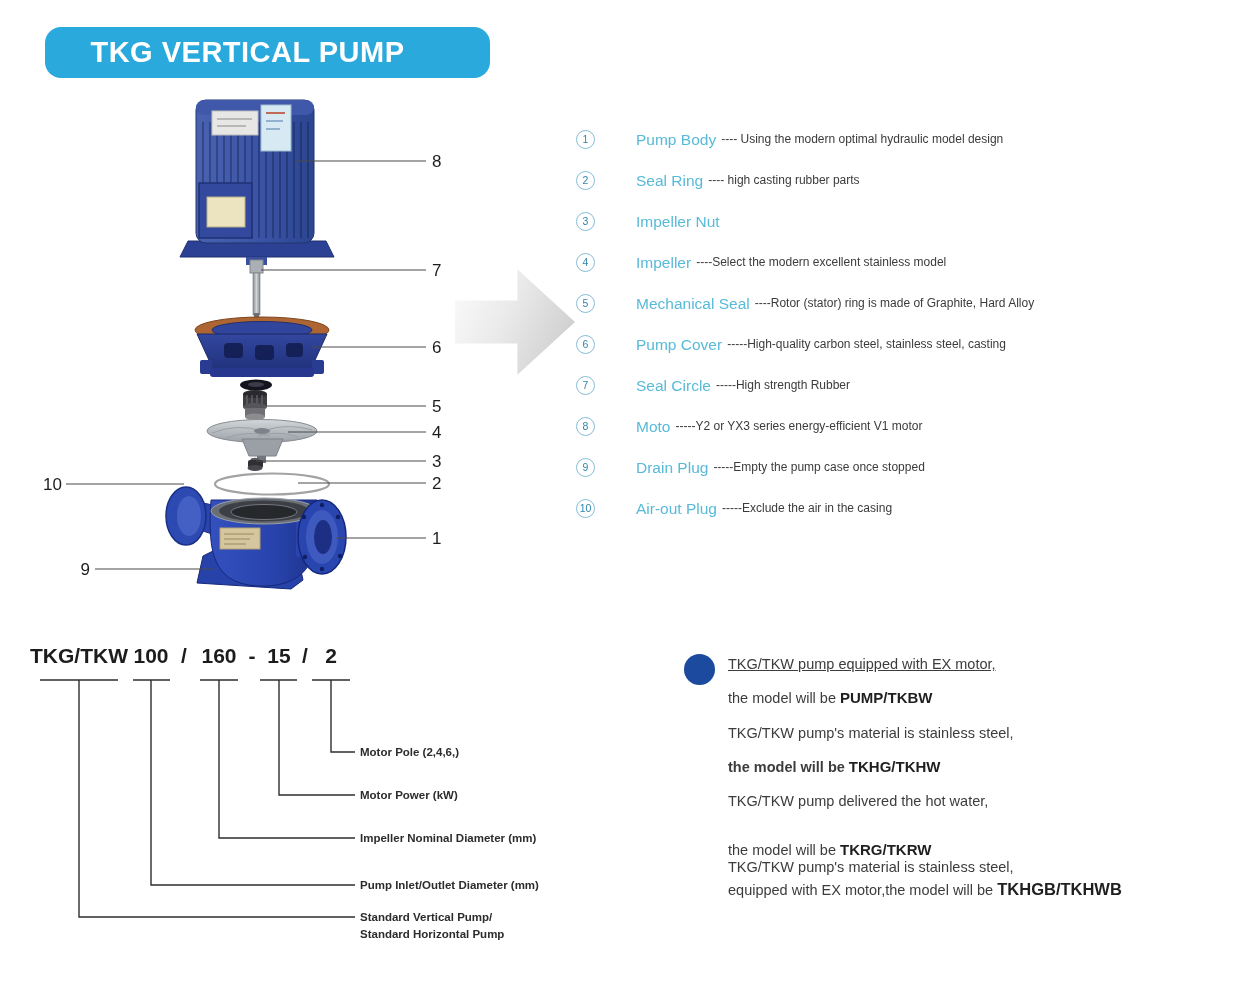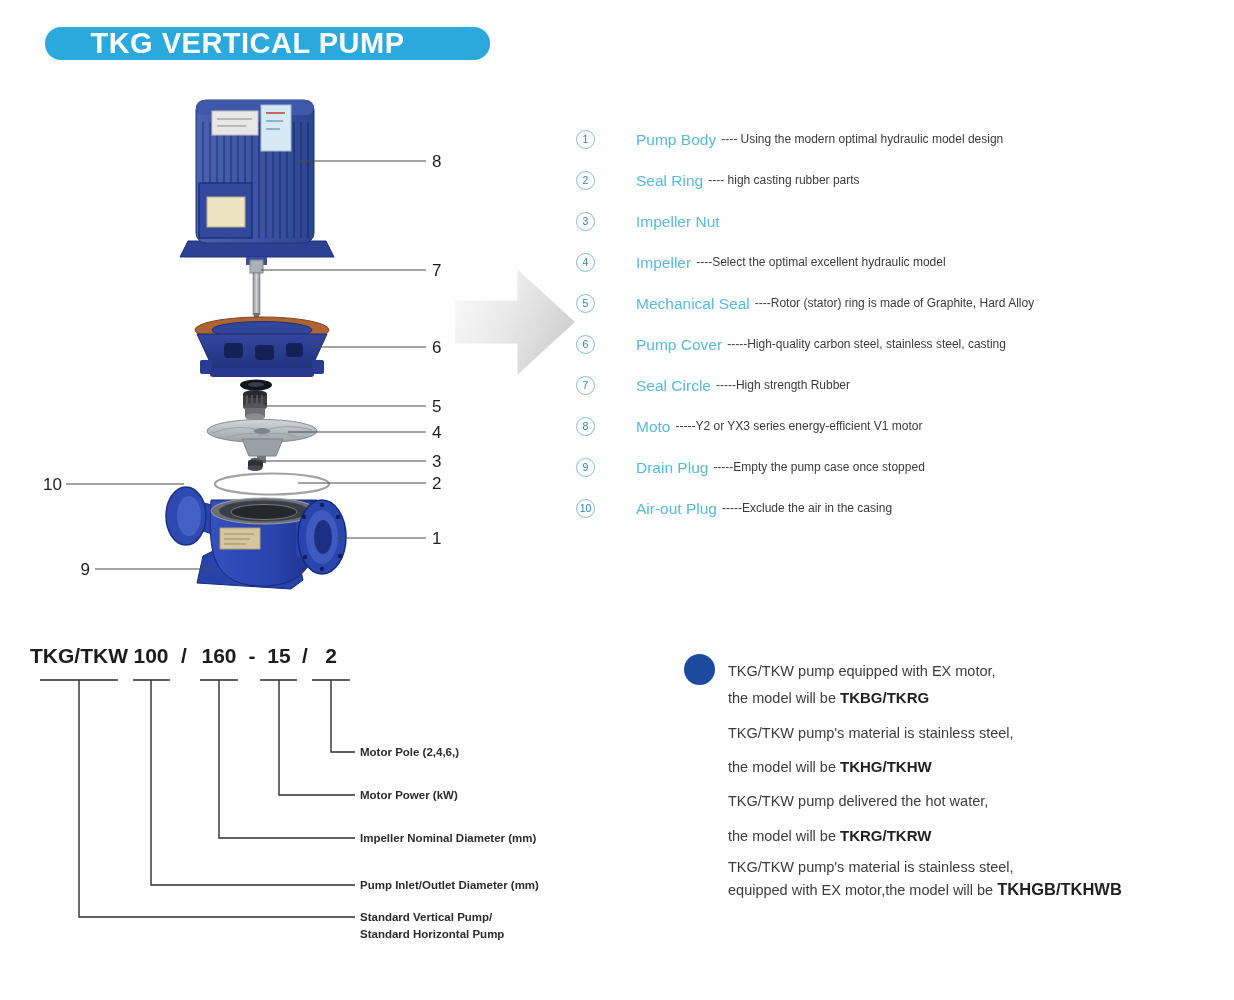--- a/index.html
+++ b/index.html
@@ -2,21 +2,21 @@
 <html><head>
 <meta charset="utf-8">
 <style>
   html,body{margin:0;padding:0;background:#fff;}
   .canvas{
     position:relative;width:1234px;height:1000px;background:#ffffff;
     font-family:"Liberation Sans",sans-serif;overflow:hidden;
   }
   
   .banner{
-    position:absolute;left:45px;top:27px;width:445px;height:33px;
+    position:absolute;left:45px;top:27px;width:445px;height:51px;
     background:#29a9dc;border-radius:16px;
     display:flex;align-items:center;justify-content:center;
     padding-right:40px;box-sizing:border-box;
   }
   .banner-title{
     color:#ffffff;font-size:29px;font-weight:bold;letter-spacing:.5px;
   }
   
   .pump-svg{position:absolute;left:20px;top:85px;}
   .pump-svg text{font-family:"Liberation Sans",sans-serif;}
@@ -43,26 +43,26 @@
   .model-seg{font-size:21px;font-weight:bold;fill:#1c1c1c;}
   .nomen-label{font-size:11.5px;fill:#2c2c2c;font-weight:600;}
   
   .note-bullet{
     position:absolute;left:684px;top:654px;width:31px;height:31px;
     border-radius:50%;background:#1b4a9e;
   }
   .notes{position:absolute;left:728px;top:650px;width:470px;}
   .note-line{position:absolute;left:0;font-size:14.5px;color:#3c3c3c;white-space:nowrap;}
   .note-line b{color:#1f1f1f;font-size:15px;}
-  .note-line:nth-child(1){top:12px;}
+  .note-line:nth-child(1){top:5px;text-decoration:underline;}
   .note-line:nth-child(2){top:39px;}
   .note-line:nth-child(3){top:74px;}
-  .note-line:nth-child(4){top:108px;}
+  .note-line:nth-child(4){top:108px;font-weight:bold;}
   .note-line:nth-child(5){top:142px;}
-  .note-line:nth-child(6){top:177px;}
+  .note-line:nth-child(6){top:191px;}
   .note-line:nth-child(7){top:208px;}
   .note-line:nth-child(8){top:230px;}
   .note-line:nth-child(8) b{font-size:16.5px;}
 </style>
 </head>
 <body>
 
 <div class="canvas">
 
   <div class="banner">
@@ -222,21 +222,21 @@
       <span class="leg-name">Seal Ring</span>
       <span class="leg-desc">---- high casting rubber parts</span>
     </div>
     <div class="leg-item">
       <span class="leg-num">3</span>
       <span class="leg-name">Impeller Nut</span>
     </div>
     <div class="leg-item">
       <span class="leg-num">4</span>
       <span class="leg-name">Impeller</span>
-      <span class="leg-desc">----Select the optimal excellent hydraulic model</span>
+      <span class="leg-desc">----Select the modern excellent stainless model</span>
     </div>
     <div class="leg-item">
       <span class="leg-num">5</span>
       <span class="leg-name">Mechanical Seal</span>
       <span class="leg-desc">----Rotor (stator) ring is made of Graphite, Hard Alloy</span>
     </div>
     <div class="leg-item">
       <span class="leg-num">6</span>
       <span class="leg-name">Pump Cover</span>
       <span class="leg-desc">-----High-quality carbon steel, stainless steel, casting</span>
@@ -289,21 +289,21 @@
     <text class="nomen-label" x="360" y="921">Standard Vertical Pump/</text>
     <text class="nomen-label" x="360" y="938">Standard  Horizontal Pump</text>
   </svg>
 
   <div class="note-bullet"></div>
   <div class="notes">
     <div class="note-line">
       <span>TKG/TKW pump equipped with EX motor,</span><b></b>
     </div>
     <div class="note-line">
-      <span>the model will be </span><b>TKBG/TKRG</b>
+      <span>the model will be </span><b>PUMP/TKBW</b>
     </div>
     <div class="note-line">
       <span>TKG/TKW pump's material is stainless steel,</span><b></b>
     </div>
     <div class="note-line">
       <span>the model will be </span><b>TKHG/TKHW</b>
     </div>
     <div class="note-line">
       <span>TKG/TKW pump delivered the hot water,</span><b></b>
     </div>

